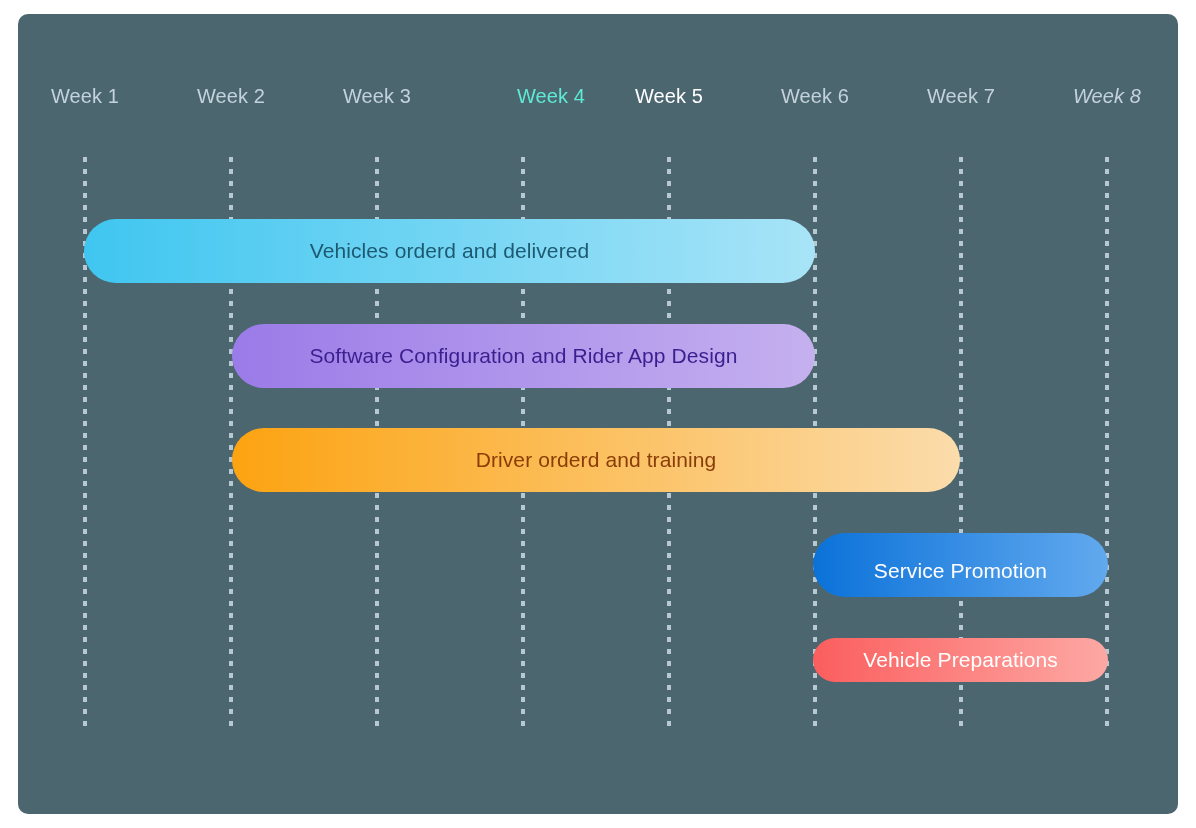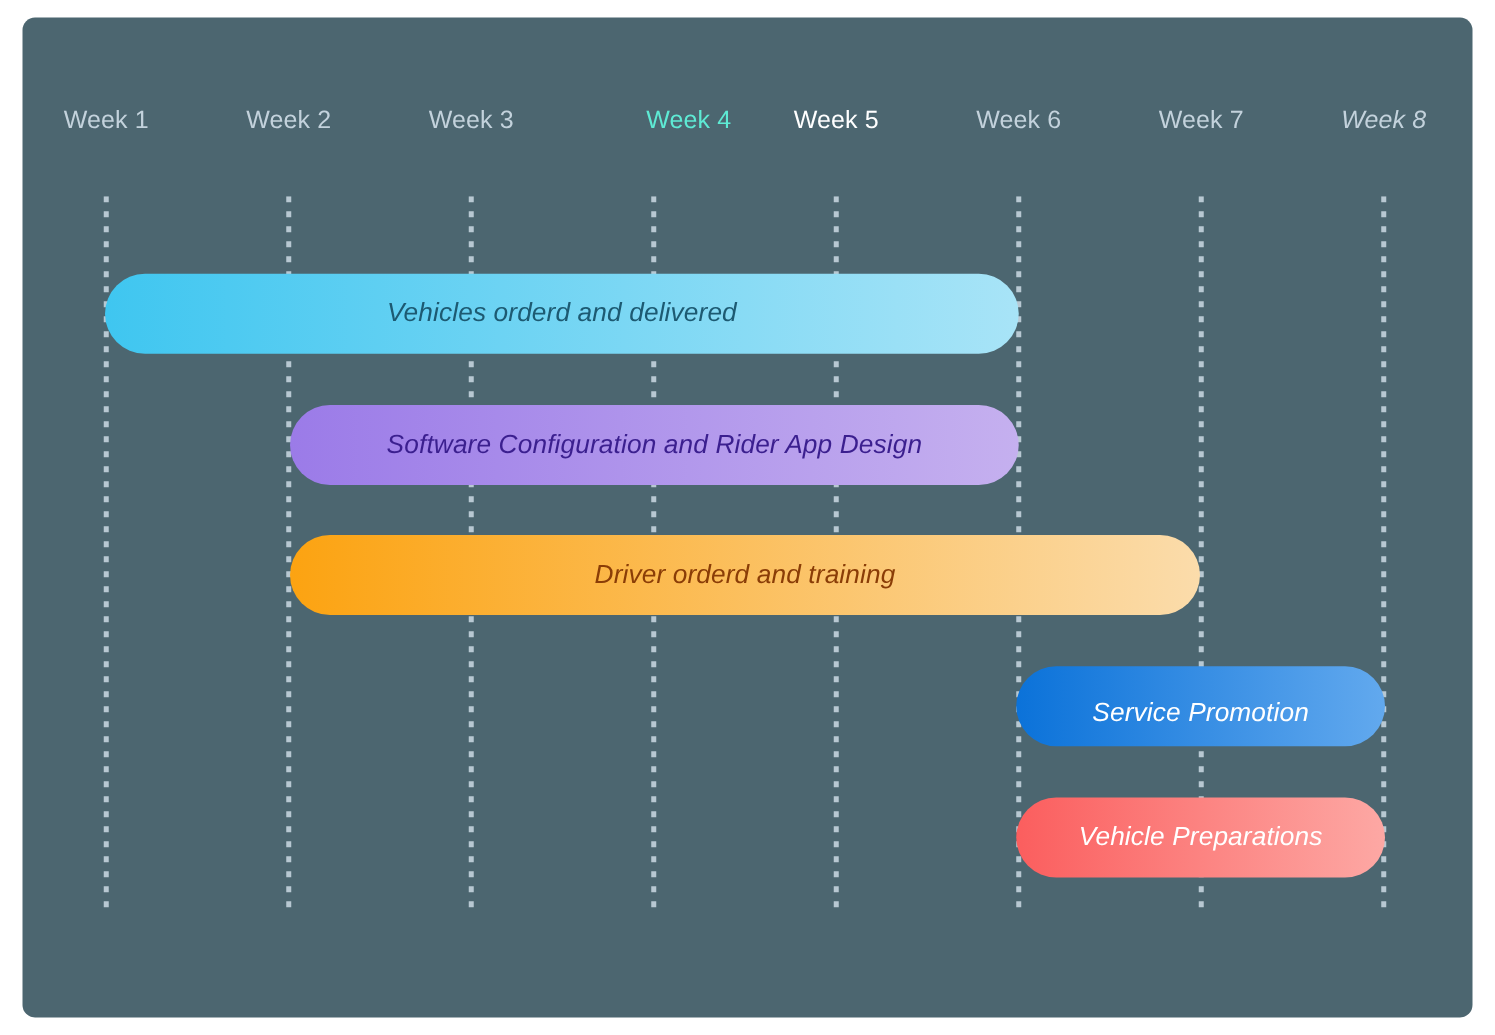--- a/index.html
+++ b/index.html
@@ -71,21 +71,20 @@
   
   .bar {
     position: absolute;
     height: 64px;
     border-radius: 32px;
     display: flex;
     align-items: center;
     justify-content: center;
     box-sizing: border-box;
     padding: 0 16px;
-    font-style: italic;
   }
   .bar-label {
     font-size: 21px;
     font-weight: 400;
     letter-spacing: 0.1px;
     white-space: nowrap;
     line-height: 26px;
   }
 </style>
 </head>
@@ -122,19 +121,19 @@
         </div>
         <div class="bar" style="left: 214px; top: 310px; width: 583px; height: 64px; border-radius: 32px; background: linear-gradient(to right, rgb(155, 123, 232) 0%, rgb(197, 176, 239) 100%);">
           <span class="bar-label" style="color: rgb(59, 31, 143);">Software Configuration and Rider App Design</span>
         </div>
         <div class="bar" style="left: 214px; top: 414px; width: 728px; height: 64px; border-radius: 32px; background: linear-gradient(to right, rgb(252, 163, 17) 0%, rgb(251, 220, 171) 100%);">
           <span class="bar-label" style="color: rgb(138, 61, 7);">Driver orderd and training</span>
         </div>
         <div class="bar" style="left: 795px; top: 519px; width: 295px; height: 64px; border-radius: 32px; background: linear-gradient(to right, rgb(11, 114, 217) 0%, rgb(98, 169, 238) 100%);">
           <span class="bar-label" style="color: rgb(255, 255, 255); margin-top: 11px;">Service Promotion</span>
         </div>
-        <div class="bar" style="left: 795px; top: 624px; width: 295px; height: 64px; border-radius: 32px; background: linear-gradient(to right, rgb(251, 94, 94) 0%, rgb(253, 168, 164) 100%); text-align: center;">
+        <div class="bar" style="left: 795px; top: 624px; width: 295px; height: 44px; border-radius: 32px; background: linear-gradient(to right, rgb(251, 94, 94) 0%, rgb(253, 168, 164) 100%); text-align: center;">
           <span class="bar-label" style="color: rgb(255, 255, 255);">Vehicle Preparations</span>
         </div>
       </div>
 
   </div>
 </div>
 
 </body></html>

